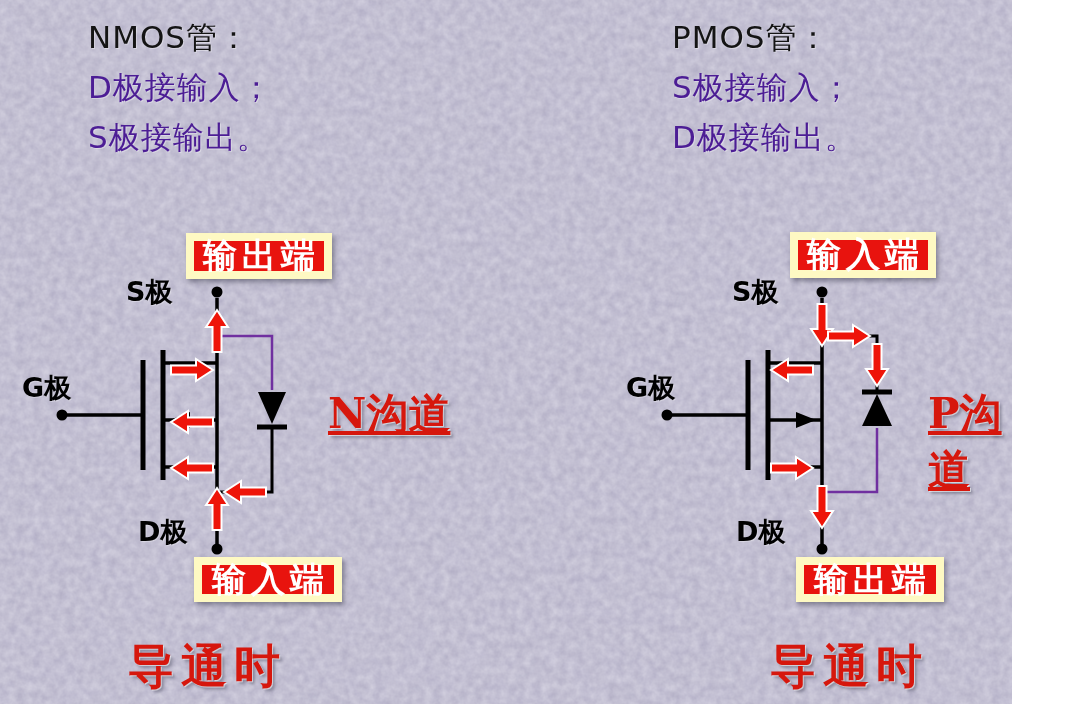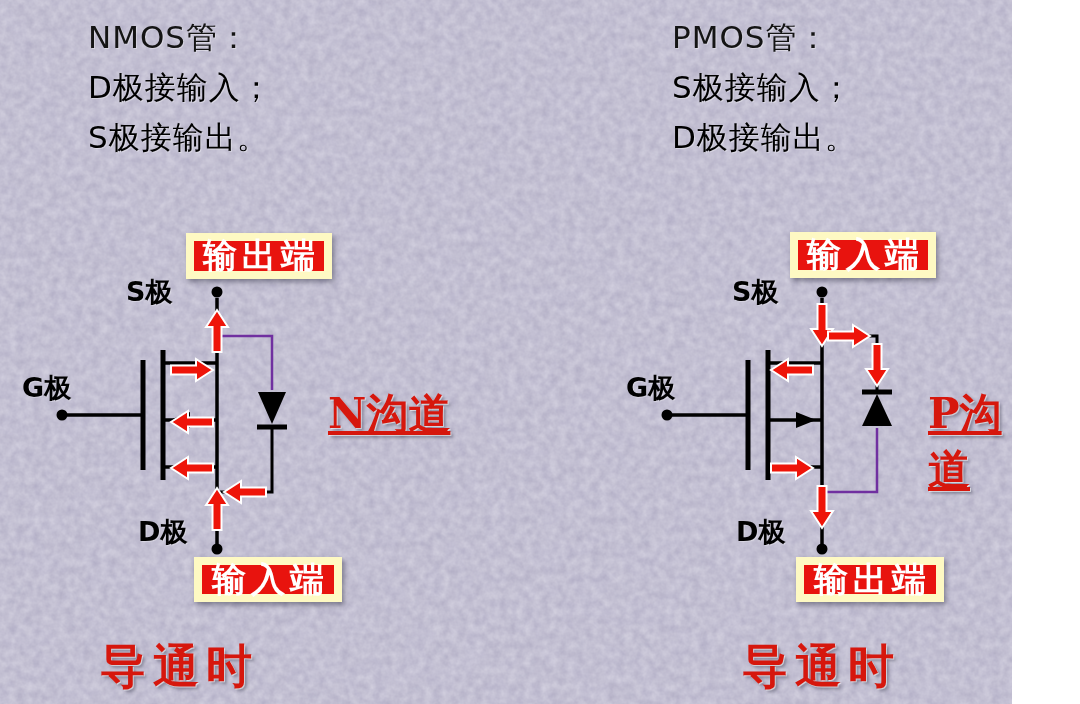--- a/index.html
+++ b/index.html
@@ -2,33 +2,33 @@
 <html><head>
 <meta charset="utf-8">
 <style>
   * { margin:0; padding:0; box-sizing:border-box; }
   html,body { width:1080px; height:704px; }
   body { font-family:"DejaVu Sans","Liberation Sans",sans-serif; }
   .canvas { position:relative; width:1012px; height:704px; overflow:hidden; background:#b2aec6; }
   .bg, .circuit { position:absolute; left:0; top:0; }
   .header { position:absolute; font-size:31px; line-height:50px; color:#141414; letter-spacing:1px;
             text-shadow:1px 1px 0 rgba(255,255,255,0.35); }
-  .header .red { color:#000000; }
+  .header .red { color:#4c1d95; }
   .term { position:absolute; font-size:27px; font-weight:bold; color:#000;
           text-shadow:1px 1px 0 rgba(255,255,255,0.3); }
   .iobox { position:absolute; background:#e8130e; border:8px solid #fef9c3; color:#fff;
            font-weight:bold; font-size:34px; letter-spacing:5px; padding-left:5px;
            display:flex; align-items:center; justify-content:center;
            box-shadow:2px 3px 5px rgba(40,40,60,0.45); }
   .channel { position:absolute; font-size:42px; font-weight:bold; color:#d6170d;
              font-family:"DejaVu Serif","Liberation Serif",serif;
              text-shadow:1px 1px 0 rgba(255,255,255,0.55), 3px 3px 3px rgba(90,90,110,0.5);text-decoration:underline; }
   .caption { position:absolute; font-size:46px; font-weight:bold; color:#d6170d; letter-spacing:7px;
              font-family:"DejaVu Serif","Liberation Serif",serif;
-             text-shadow:1px 1px 0 rgba(255,255,255,0.55), 3px 3px 3px rgba(90,90,110,0.5); }
+             text-shadow:1px 1px 0 rgba(255,255,255,0.55), 3px 3px 3px rgba(90,90,110,0.5);margin-left:28px; }
 </style>
 </head>
 <body>
 
 <div class="canvas">
 
   <svg class="bg" width="1080" height="704">
     <defs>
       <filter id="mottle1" x="0" y="0" width="100%" height="100%">
         <feTurbulence type="fractalNoise" baseFrequency="0.035" numOctaves="4" seed="7"></feTurbulence>

